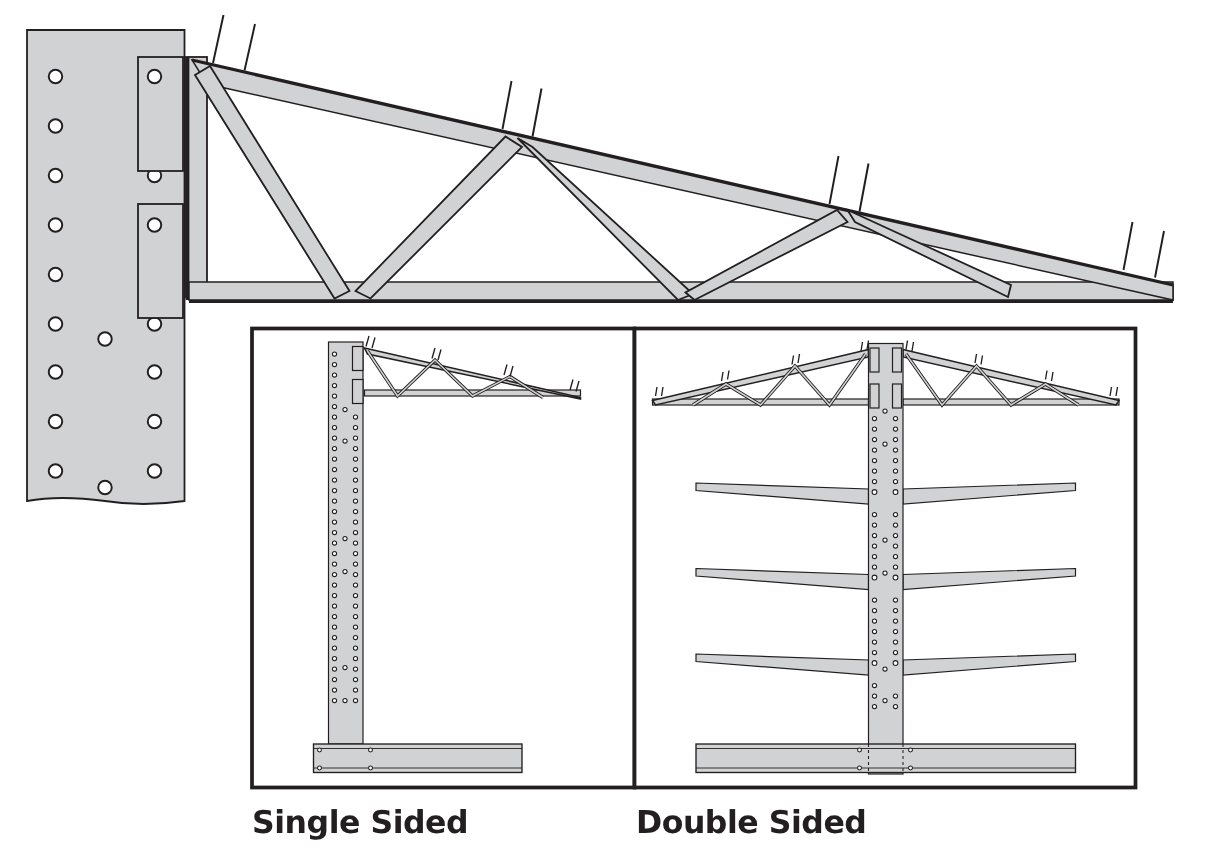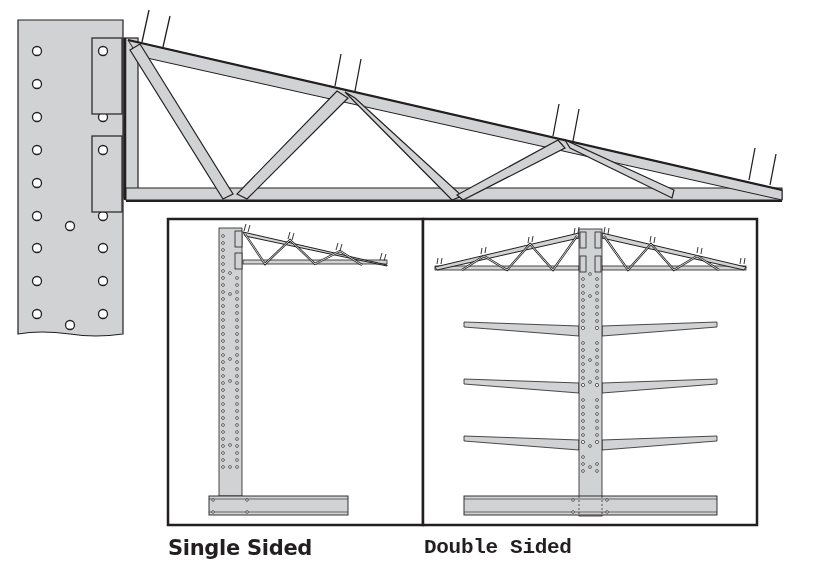--- a/index.html
+++ b/index.html
@@ -1,20 +1,20 @@
 <!DOCTYPE html>
 <html><head>
 <meta charset="utf-8">
 <style>
   html,body{margin:0;padding:0;background:#ffffff;}
   body{width:817px;height:572px;position:relative;overflow:hidden;font-family:"DejaVu Sans",sans-serif;}
   svg{position:absolute;left:0;top:0;}
   .caption{position:absolute;font-family:"DejaVu Sans",sans-serif;font-weight:bold;font-size:21px;color:#231f20;letter-spacing:-0.3px;}
   #cap-single{left:168px;top:536px;}
-  #cap-double{left:424px;top:536px;font-family:Liberation Mono, monospace;}
+  #cap-double{left:424px;top:536px;}
 </style>
 </head>
 <body>
 
 <svg width="817" height="572" viewBox="0 0 817 572">
   <defs>
     <g id="holeSmall">
         <circle r="2" fill="#fff" stroke="#231f20" stroke-width="0.8"></circle>
       </g>
   </defs>

